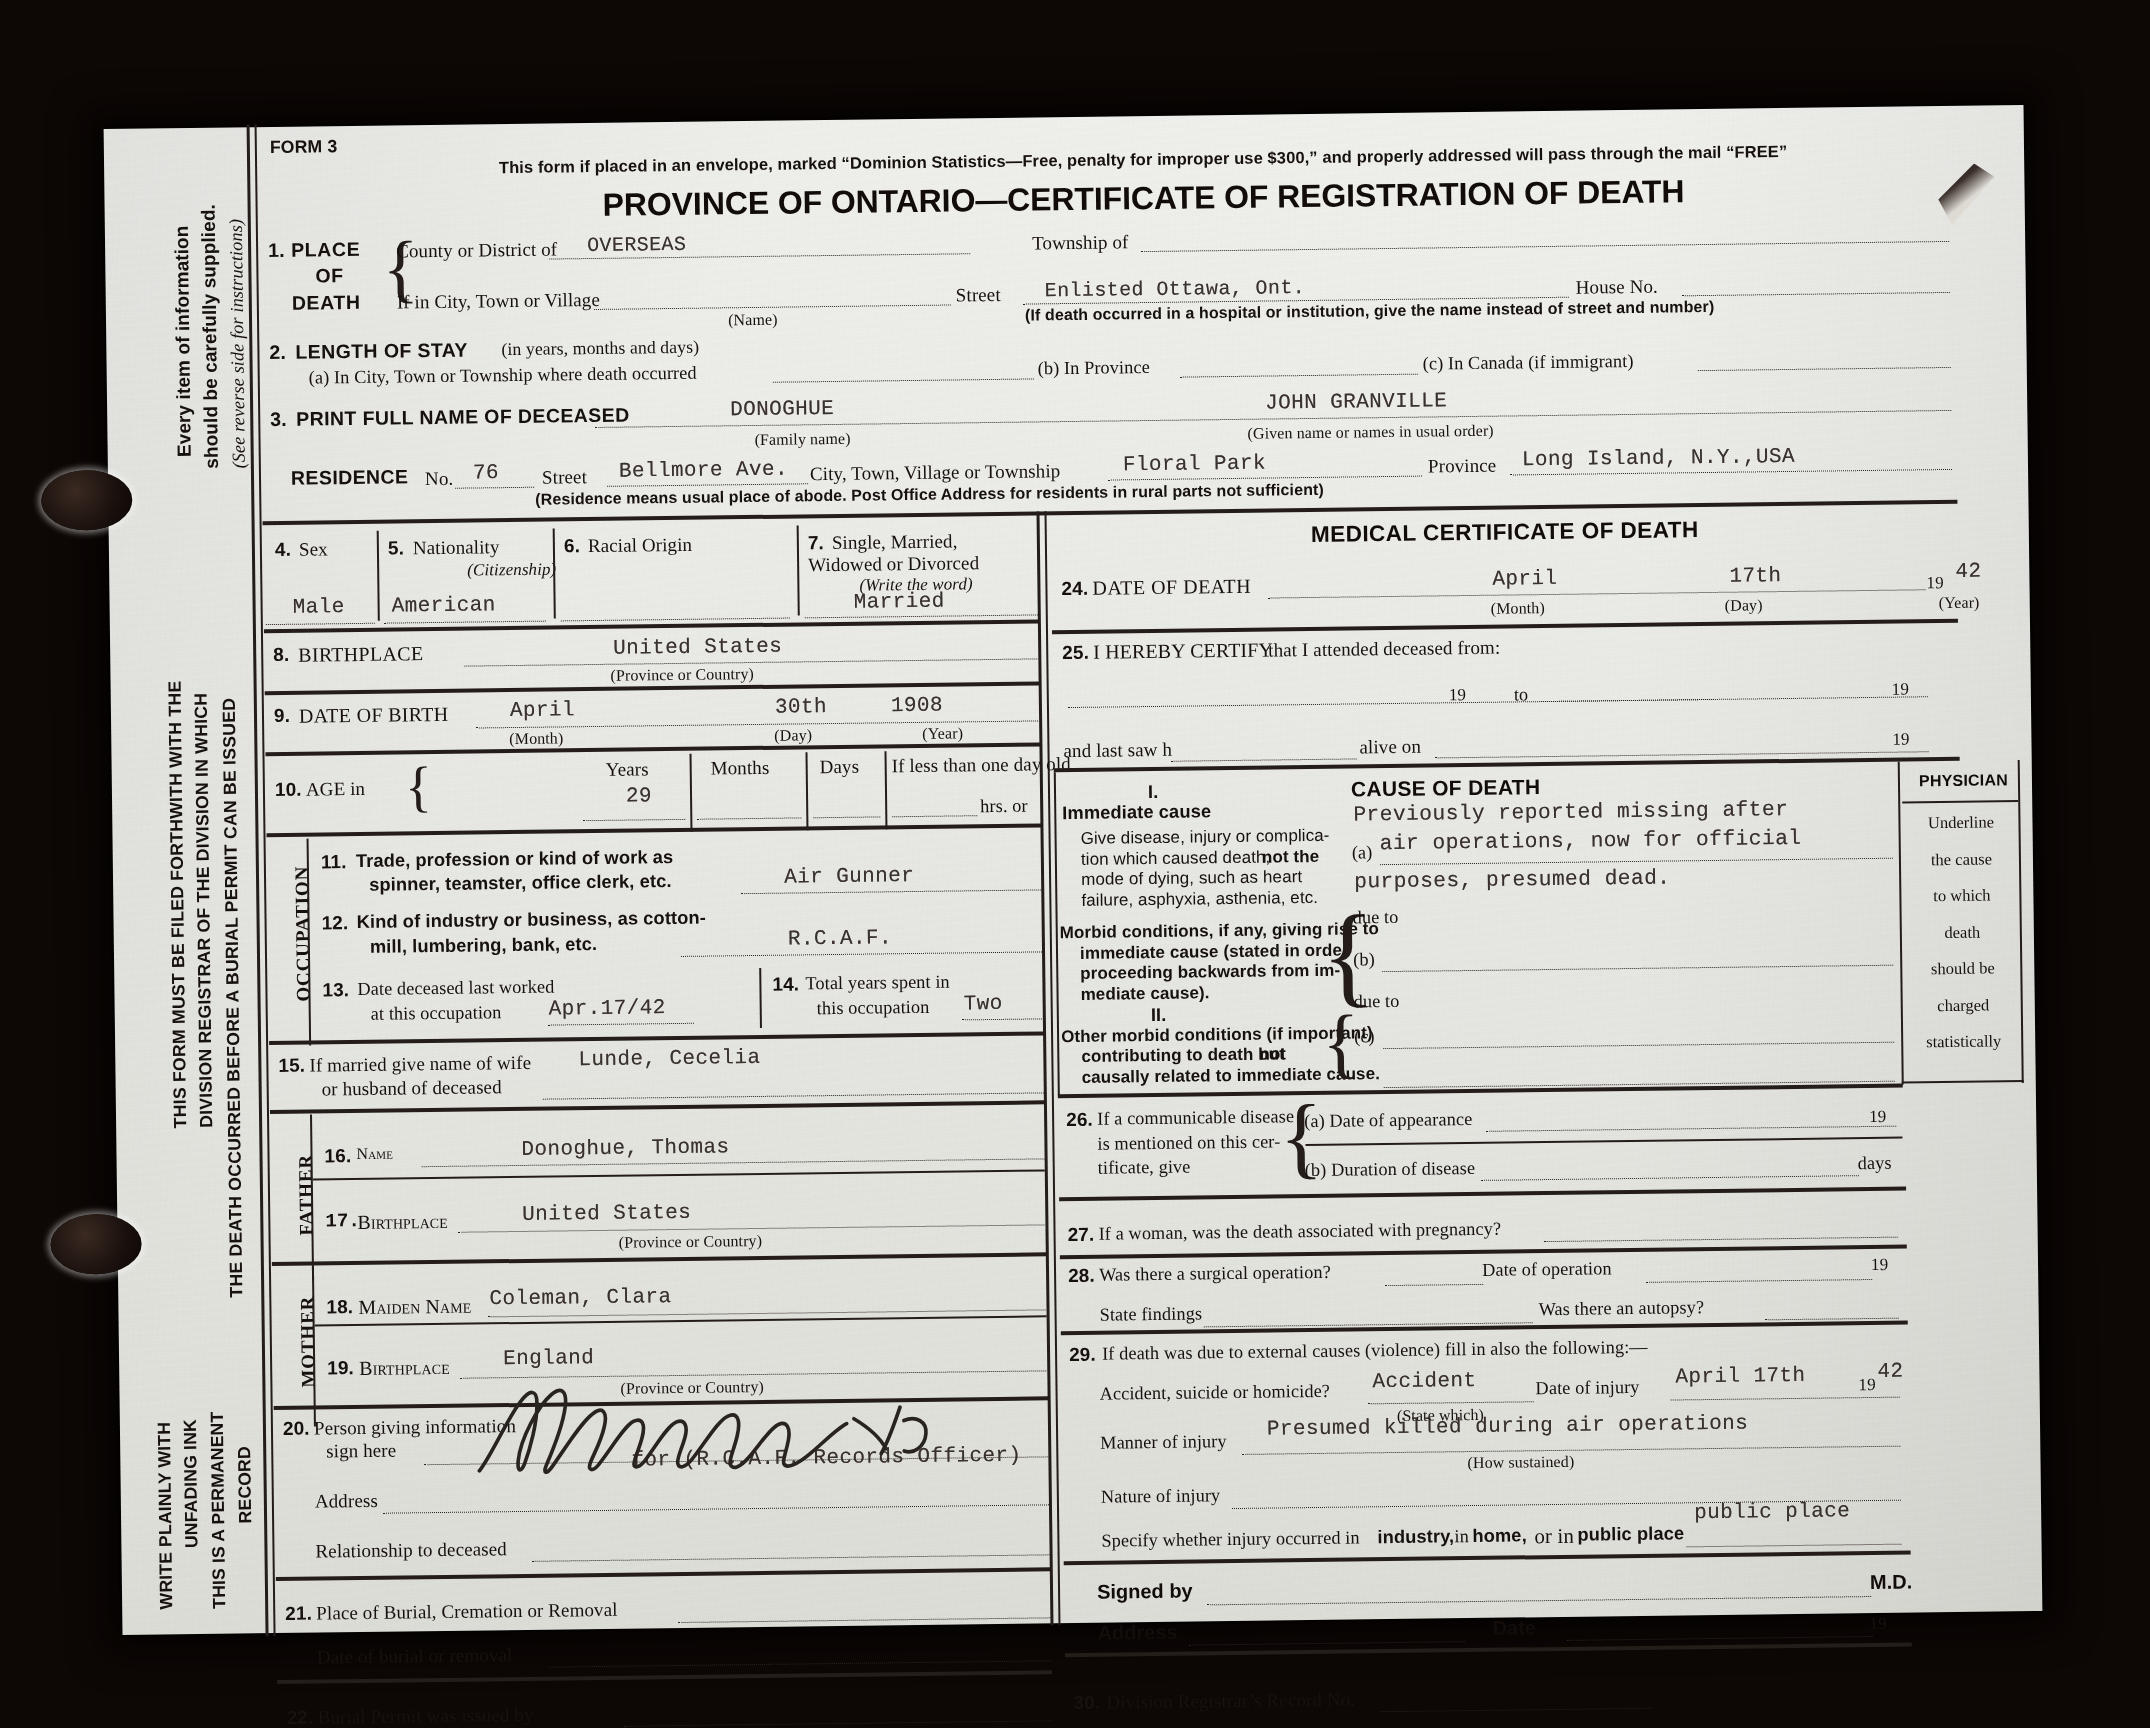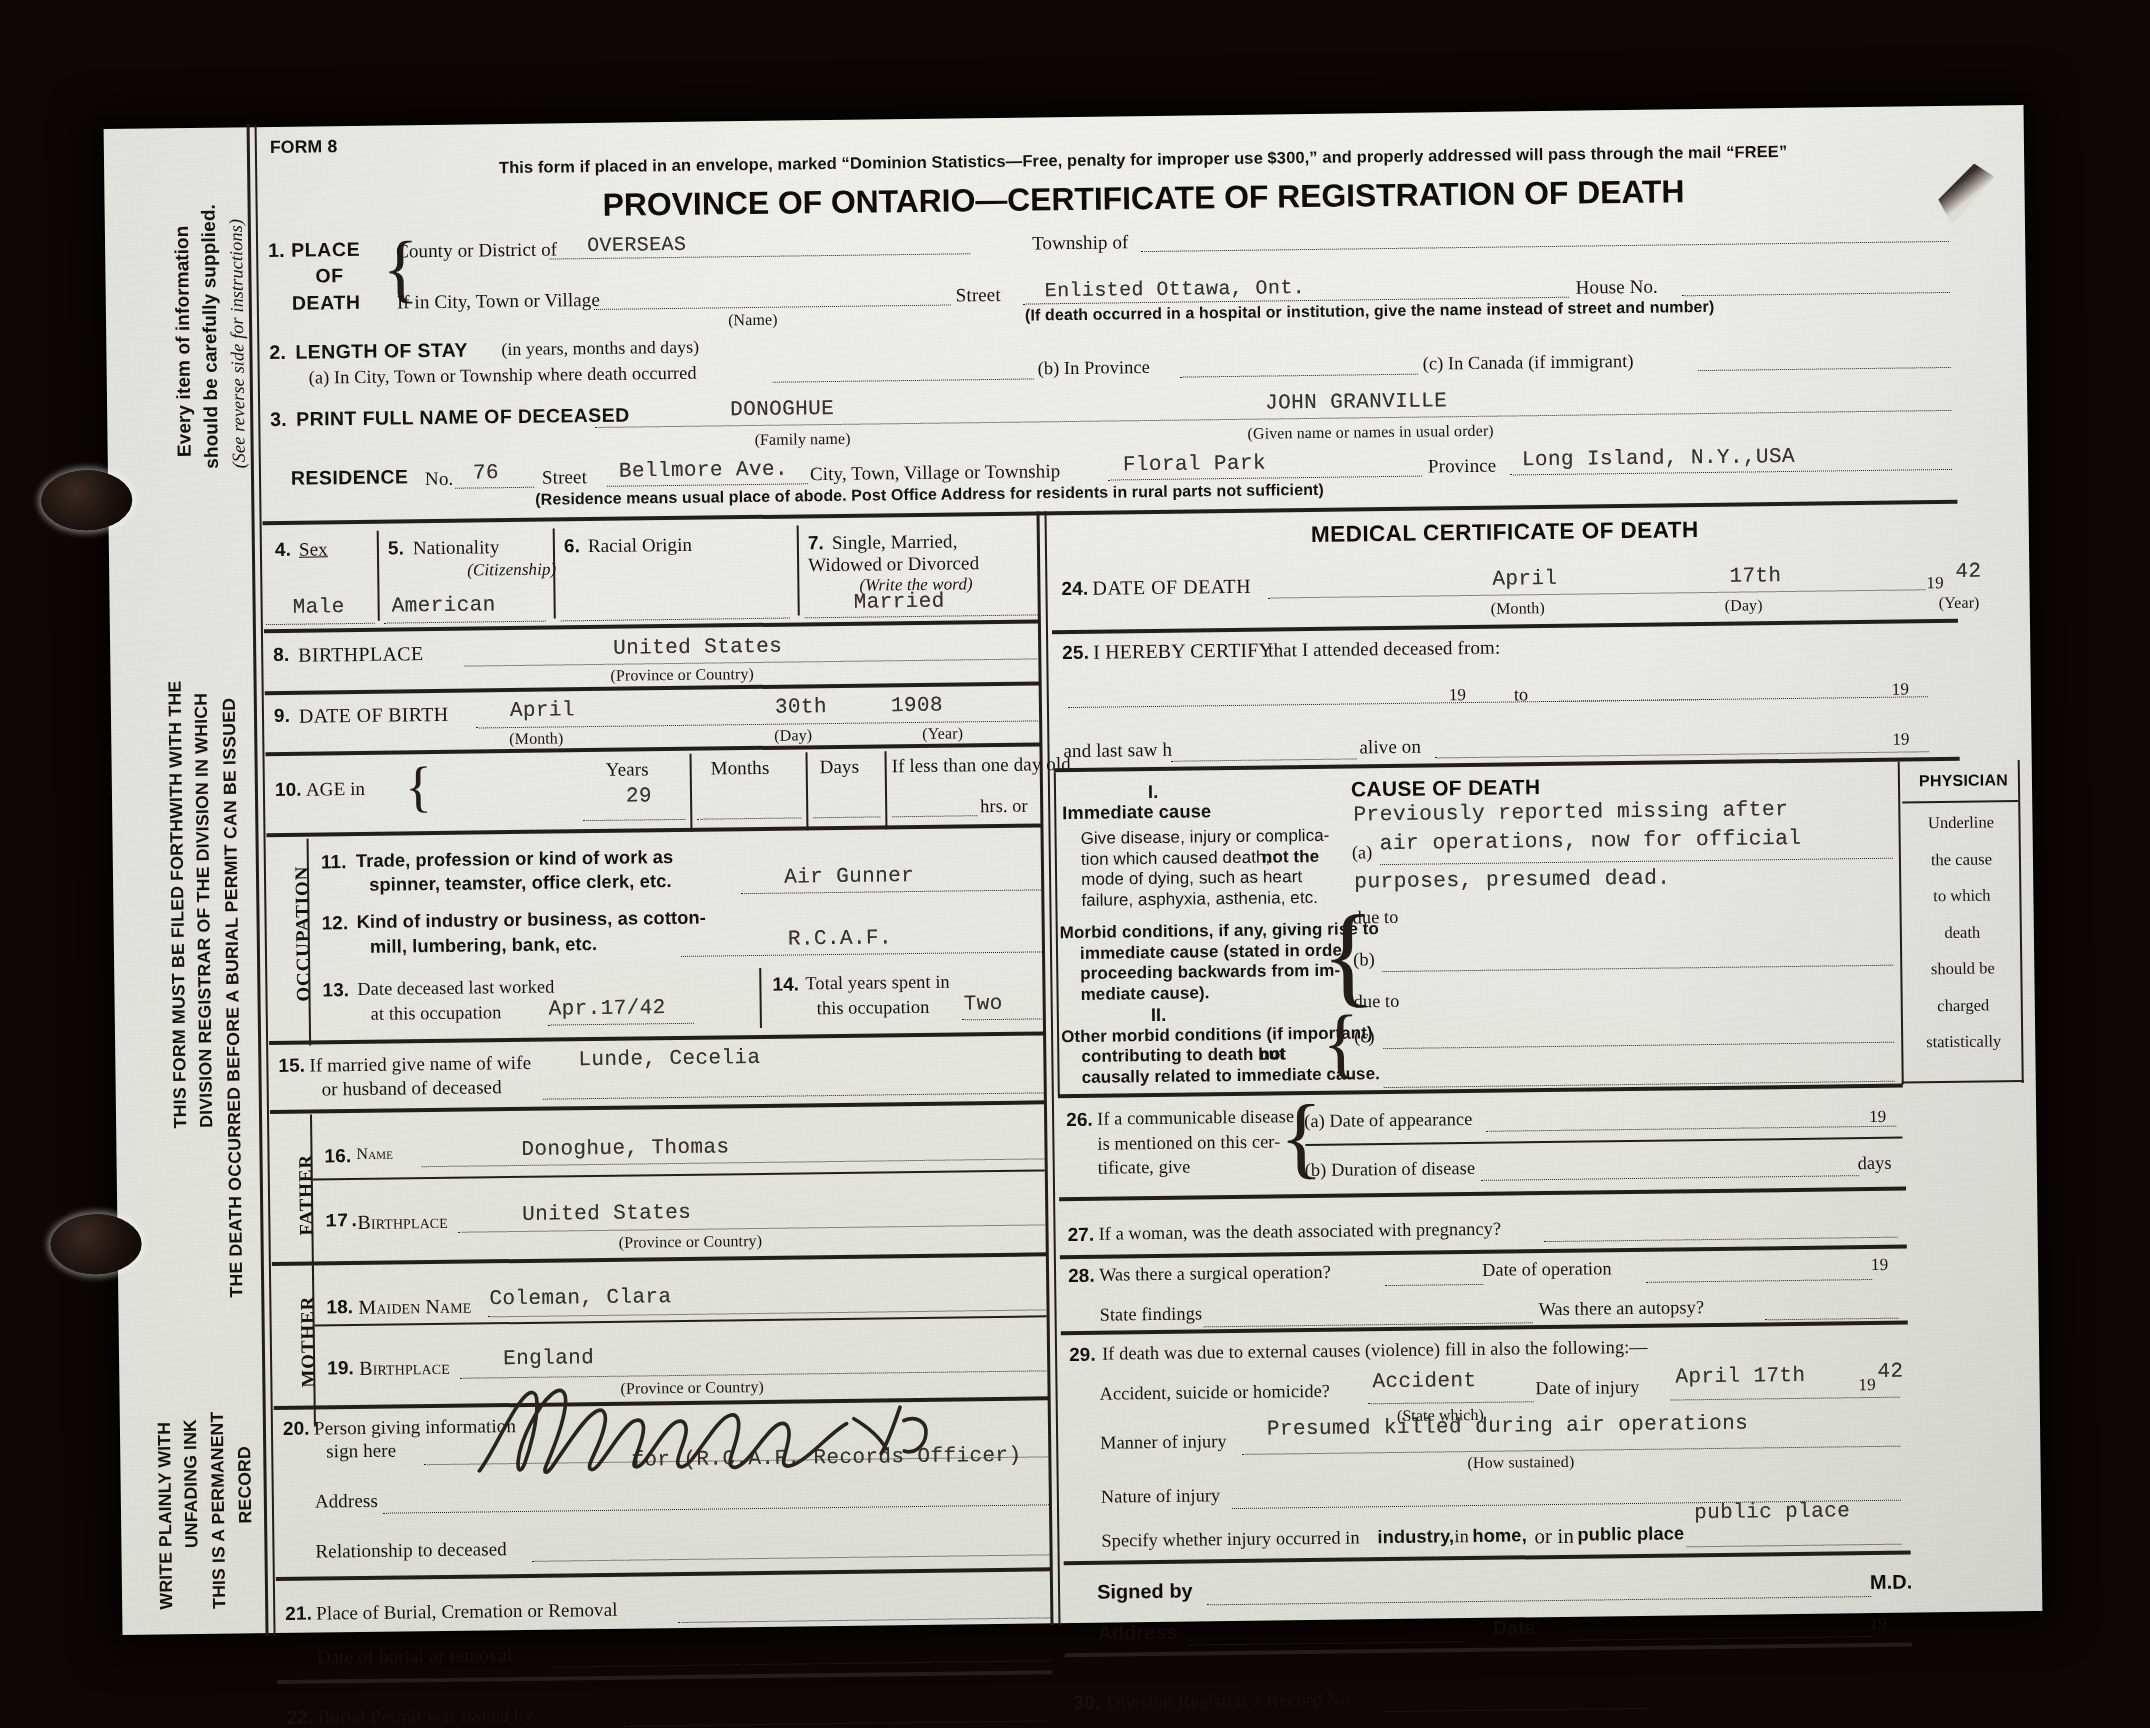--- a/index.html
+++ b/index.html
@@ -68,21 +68,21 @@
   <div class="pg lbl vert" style="left:109px;top:1170px;transform:rotate(-90deg);font-size:17.7px;font-family:'Liberation Sans',sans-serif;font-weight:700;letter-spacing:0.2px;">THE DEATH OCCURRED BEFORE A BURIAL PERMIT CAN BE ISSUED</div>
 
   <div class="pg lbl vert" style="left:35px;top:1481px;transform:rotate(-90deg);font-size:17.7px;font-family:'Liberation Sans',sans-serif;font-weight:700;">WRITE PLAINLY WITH</div>
   <div class="pg lbl vert" style="left:61px;top:1420px;transform:rotate(-90deg);font-size:17.7px;font-family:'Liberation Sans',sans-serif;font-weight:700;">UNFADING INK</div>
   <div class="pg lbl vert" style="left:88px;top:1481px;transform:rotate(-90deg);font-size:17.7px;font-family:'Liberation Sans',sans-serif;font-weight:700;">THIS IS A PERMANENT</div>
   <div class="pg lbl vert" style="left:115px;top:1396px;transform:rotate(-90deg);font-size:17.7px;font-family:'Liberation Sans',sans-serif;font-weight:700;">RECORD</div>
 
   <div class="vrule" style="left:143px;top:-3px;height:1512px;width:3px;"></div>
   <div class="vrule" style="left:151px;top:-3px;height:1512px;width:1.8px;"></div>
 
-  <div class="pg lbl" style="left:166px;top:11px;font-size:17.7px;font-family:'Liberation Sans',sans-serif;">FORM 8</div>
+  <div class="pg lbl" style="left:166px;top:11px;font-size:17.7px;font-family:'Liberation Sans',sans-serif;">FORM 3</div>
 
   <div class="pg lbl" style="left:201px;top:34px;width:1676px;text-align:center;font-size:16.5px;font-family:'Liberation Sans',sans-serif;">This form if placed in an envelope, marked “Dominion Statistics—Free, penalty for improper use $300,” and properly addressed will pass through the mail “FREE”</div>
 
   <div class="pg ttl" style="left:201px;top:64px;width:1676px;text-align:center;font-size:32px;letter-spacing:-0.1px;">PROVINCE OF ONTARIO—CERTIFICATE OF REGISTRATION OF DEATH</div>
 
   <div class="pg lbl" style="left:163px;top:113px;font-size:19.5px;font-family:'Liberation Sans',sans-serif;">1.</div>
   <div class="pg lbl" style="left:186px;top:113px;font-size:19.5px;font-family:'Liberation Sans',sans-serif;letter-spacing:0.6px;">PLACE</div>
   <div class="pg lbl" style="left:210px;top:139px;font-size:19.5px;font-family:'Liberation Sans',sans-serif;letter-spacing:0.6px;">OF</div>
   <div class="pg lbl" style="left:186px;top:166px;font-size:19.5px;font-family:'Liberation Sans',sans-serif;letter-spacing:0.6px;">DEATH</div>
 
@@ -139,21 +139,21 @@
   <div class="pg dots" style="left:1402px;top:343px;width:442px;height:19.5px;"></div>
   <div class="pg tw" style="left:1414px;top:337px;font-size:21px;">Long Island, N.Y.,USA</div>
   <div class="pg lbl" style="left:427px;top:367px;font-size:16px;font-family:'Liberation Sans',sans-serif;">(Residence means usual place of abode.   Post Office Address for residents in rural parts not sufficient)</div>
 
   <div class="rule thick" style="left:154px;top:394px;width:1695px;"></div>
 
   <div class="vrule" style="left:928px;top:394px;height:1114px;width:3px;"></div>
   <div class="vrule" style="left:936px;top:394px;height:1114px;width:1.8px;"></div>
 
   <div class="pg lbl" style="left:166px;top:412px;font-size:19px;font-family:'Liberation Sans',sans-serif;">4.</div>
-  <div class="pg lbl lt" style="left:190px;top:412px;font-size:19px;text-decoration:underline;">Sex</div>
+  <div class="pg lbl lt" style="left:190px;top:412px;font-size:19px;">Sex</div>
   <div class="pg tw" style="left:183px;top:469px;font-size:21px;">Male</div>
   <div class="pg dots" style="left:156px;top:495px;width:109px;height:2.4px;"></div>
 
   <div class="vrule" style="left:268px;top:405px;height:90px;width:2.4px;"></div>
   <div class="pg lbl" style="left:279px;top:412px;font-size:19px;font-family:'Liberation Sans',sans-serif;">5.</div>
   <div class="pg lbl lt" style="left:304px;top:412px;font-size:19px;">Nationality</div>
   <div class="pg lbl lt it" style="left:358px;top:436px;font-size:17px;">(Citizenship)</div>
   <div class="pg tw" style="left:282px;top:469px;font-size:21px;">American</div>
   <div class="pg dots" style="left:274px;top:495px;width:162px;height:2.4px;"></div>
 

